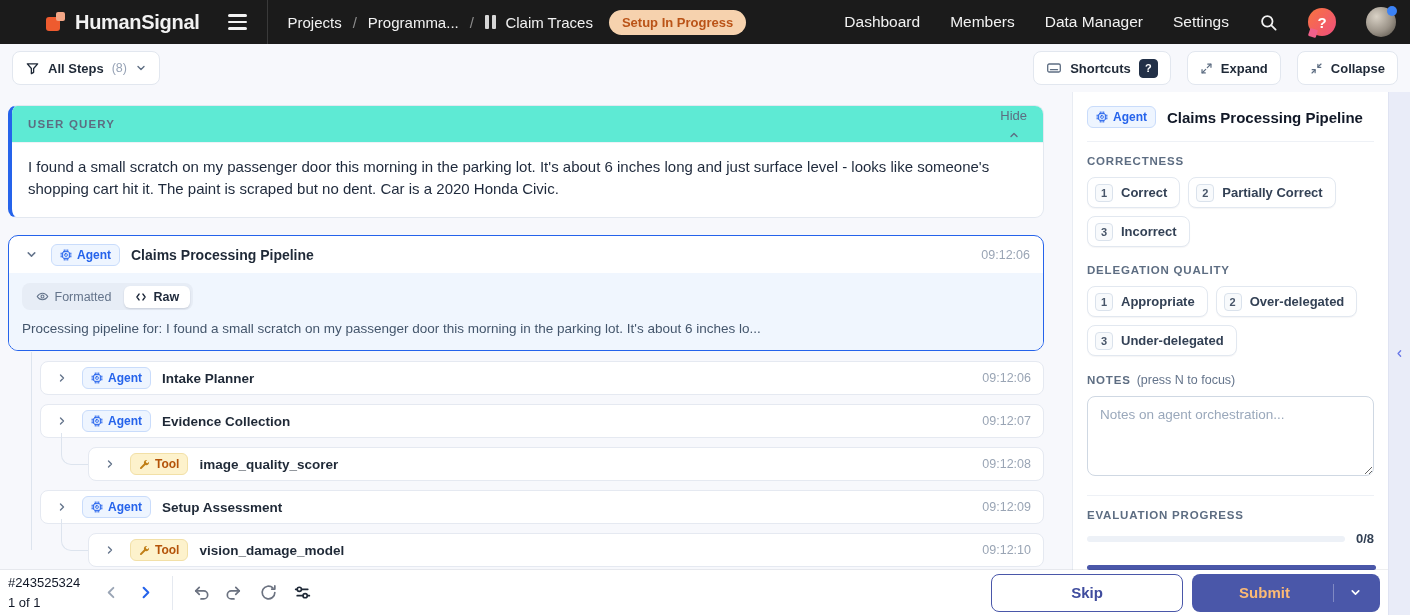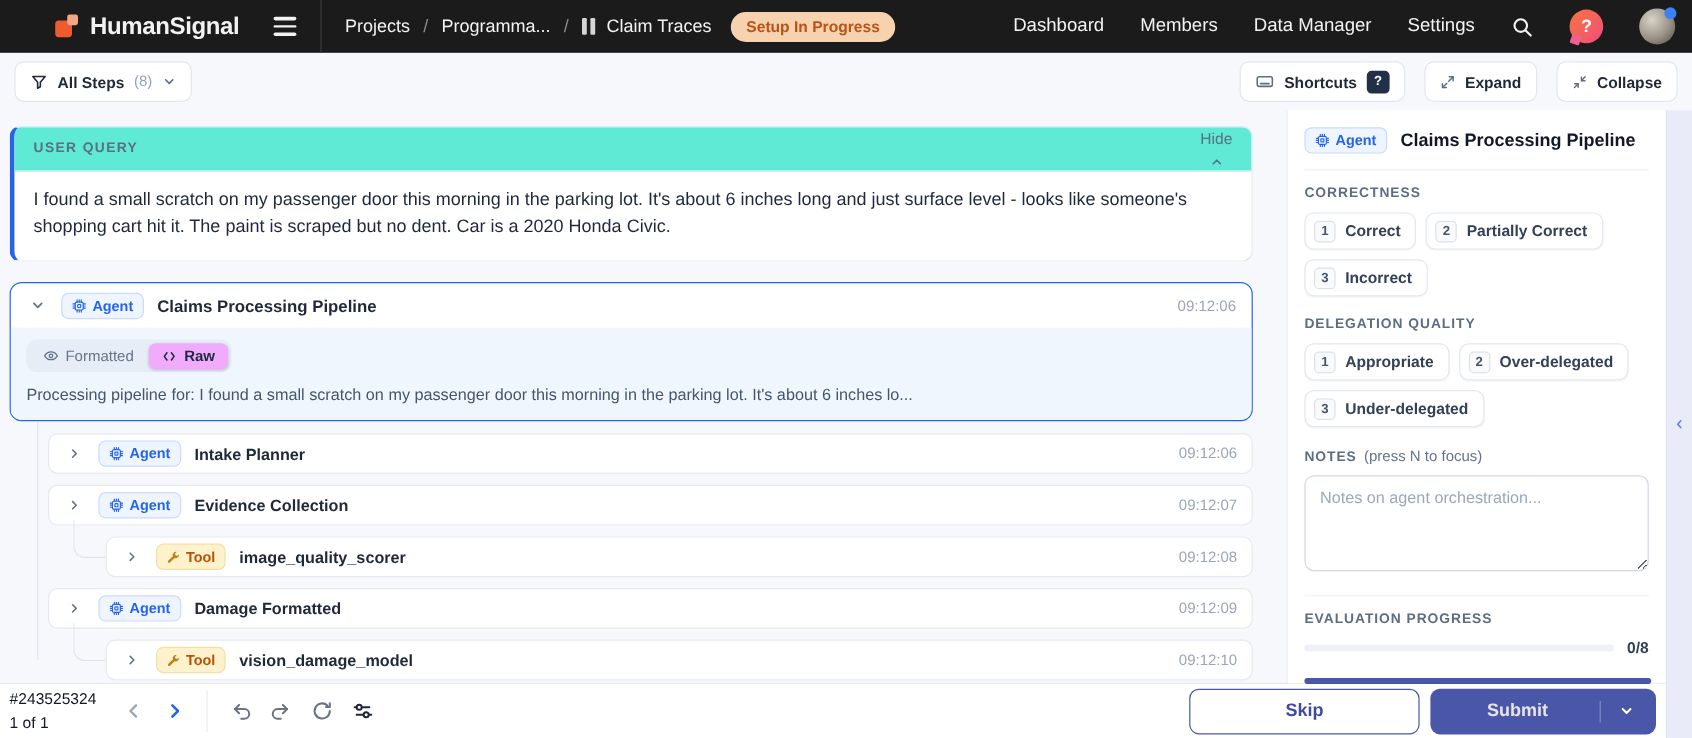--- a/index.html
+++ b/index.html
@@ -54,21 +54,21 @@
   .step-header { height:37px; display:flex; align-items:center; gap:11px; padding:0 13px; cursor:pointer; }
   .chev { background:none; border:none; cursor:pointer; display:grid; place-items:center; width:18px; }
   .badge { display:inline-flex; align-items:center; gap:5px; font-size:12px; font-weight:700; border-radius:6px; padding:3px 8px; }
   .badge.agent { background:#eef5ff; border:1px solid #c9dcfb; color:#2563eb; }
   .badge.tool { background:#fdf2cc; border:1px solid #f2e0a7; color:#b45309;justify-content:center; }
   .step-title { font-size:14px; font-weight:700; color:#1f2937; }
   .step-time { margin-left:auto; font-size:12.5px; color:#9aa5b5; }
   .step-content { background:#f0f6fe; padding:10px 13px 14px; }
   .segmented { display:inline-flex; background:#e7edf6; border-radius:8px; padding:2.5px; gap:2px; }
   .seg { display:inline-flex; align-items:center; gap:6px; padding:4px 11px; border-radius:6px; font-family:inherit; font-size:12.5px; color:#64748b; background:none; border:none; cursor:pointer; }
-  .seg.active { background:#f0abfc; color:#1e293b; font-weight:700; box-shadow:0 1px 2px rgba(15,23,42,.14); }
+  .seg.active { background:#ffffff; color:#1e293b; font-weight:700; box-shadow:0 1px 2px rgba(15,23,42,.14); }
   .step-text { margin-top:11px; font-size:13.5px; color:#44566c; }
 
   .tree { position:relative; margin-top:10px; }
   .tree-guide { position:absolute; left:23px; top:-9px; height:198px; border-left:1.5px solid #dde4ee; }
   .t-row { position:relative; height:34px; background:#fff; border:1px solid #e5e9f1; border-radius:8px; display:flex; align-items:center; gap:11px; padding:0 12px; margin:0 0 9px 32px; cursor:pointer; }
   .t-row.lvl2 { margin-left:80px; }
   .t-row.lvl2::before { content:""; position:absolute; left:-28px; top:-15px; width:26px; height:31px; border-left:1.5px solid #dde4ee; border-bottom:1.5px solid #dde4ee; border-bottom-left-radius:10px; }
   .t-title { font-size:13.5px; font-weight:700; color:#1f2937; }
   .t-time { margin-left:auto; font-size:12.5px; color:#9aa5b5; }
   .partial-row { height:13px; background:#fff; border:1px solid #e5e9f1; border-bottom:none; border-radius:9px 9px 0 0; }
@@ -94,21 +94,21 @@
 
   .collapse-strip { width:22px; background:#e9ecf8; border-left:1px solid #dfe3f2; display:flex; align-items:center; justify-content:center; cursor:pointer; }
 
   
   .footer { position:absolute; left:0; bottom:0; width:1388px; height:45px; background:#fff; box-shadow:0 -1px 0 rgba(15,23,42,.07); display:flex; align-items:center; padding:0 8px; z-index:20; }
   .task-meta { font-size:13px; color:#111827; line-height:1.5; margin-right:14px; }
   .fbtn { background:none; border:none; cursor:pointer; width:34px; height:34px; display:grid; place-items:center; }
   .f-divider { width:1px; height:34px; background:#e5e9f0; margin:0 10px; }
   .footer-right { margin-left:auto; display:flex; align-items:center; gap:9px; }
   .skip-btn { width:192px; height:38px; background:#fff; border:1.6px solid #4a57a9; border-radius:8px; color:#3f4c9e; font-family:inherit; font-size:15px; font-weight:700; cursor:pointer; }
-  .submit-btn { width:188px; height:38px; background:#4a57a9; border:none; border-radius:8px; color:#e5e5e5; display:flex; align-items:stretch; cursor:pointer; padding:4px; font-family:inherit; }
+  .submit-btn { width:188px; height:38px; background:#4a57a9; border:none; border-radius:8px; color:#fdba74; display:flex; align-items:stretch; cursor:pointer; padding:4px; font-family:inherit; }
   .submit-label { flex:1; display:grid; place-items:center; font-size:15px; font-weight:700; }
   .submit-sep { width:1px; background:rgba(255,255,255,.3); margin:6px 0; }
   .submit-caret { width:42px; display:grid; place-items:center; }
   svg { display:block; }
 </style>
 </head>
 <body>
 
 <div class="app">
 
@@ -317,21 +317,21 @@
               </svg>
             </span>
           <span class="badge agent">
             <svg width="12" height="12" viewBox="0 0 16 16" fill="none" stroke="currentColor" stroke-width="1.3" stroke-linecap="round">
                 <rect x="3.6" y="3.6" width="8.8" height="8.8" rx="1.6"></rect>
                 <rect x="6.3" y="6.3" width="3.4" height="3.4" rx="0.8"></rect>
                 <path d="M5.7 1.2v2M8 1.2v2M10.3 1.2v2M5.7 12.8v2M8 12.8v2M10.3 12.8v2M1.2 5.7h2M1.2 8h2M1.2 10.3h2M12.8 5.7h2M12.8 8h2M12.8 10.3h2"></path>
               </svg>
             <span>Agent</span>
           </span>
-          <span class="t-title">Damage Formatted</span>
+          <span class="t-title">Setup Assessment</span>
           <span class="t-time">09:12:09</span>
         </div>
 
         <div class="t-row lvl2">
           <span class="chev">
               <svg width="12" height="12" viewBox="0 0 16 16" fill="none" stroke="#64748b" stroke-width="1.8" stroke-linecap="round" stroke-linejoin="round">
                 <path d="M6 4l4 4-4 4"></path>
               </svg>
             </span>
           <span class="badge tool">

